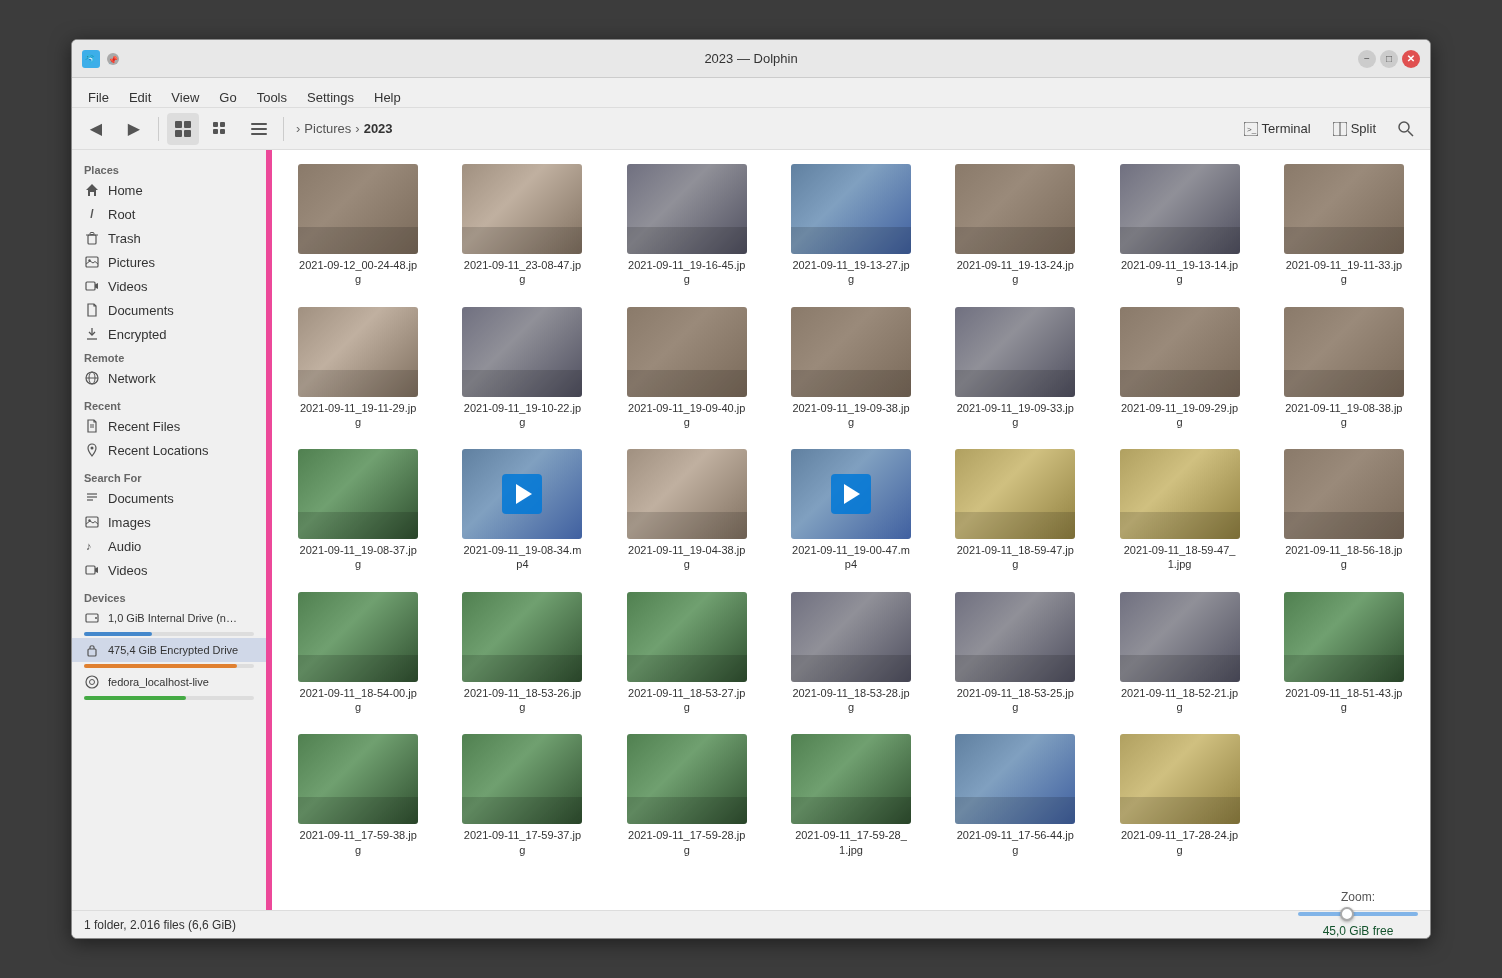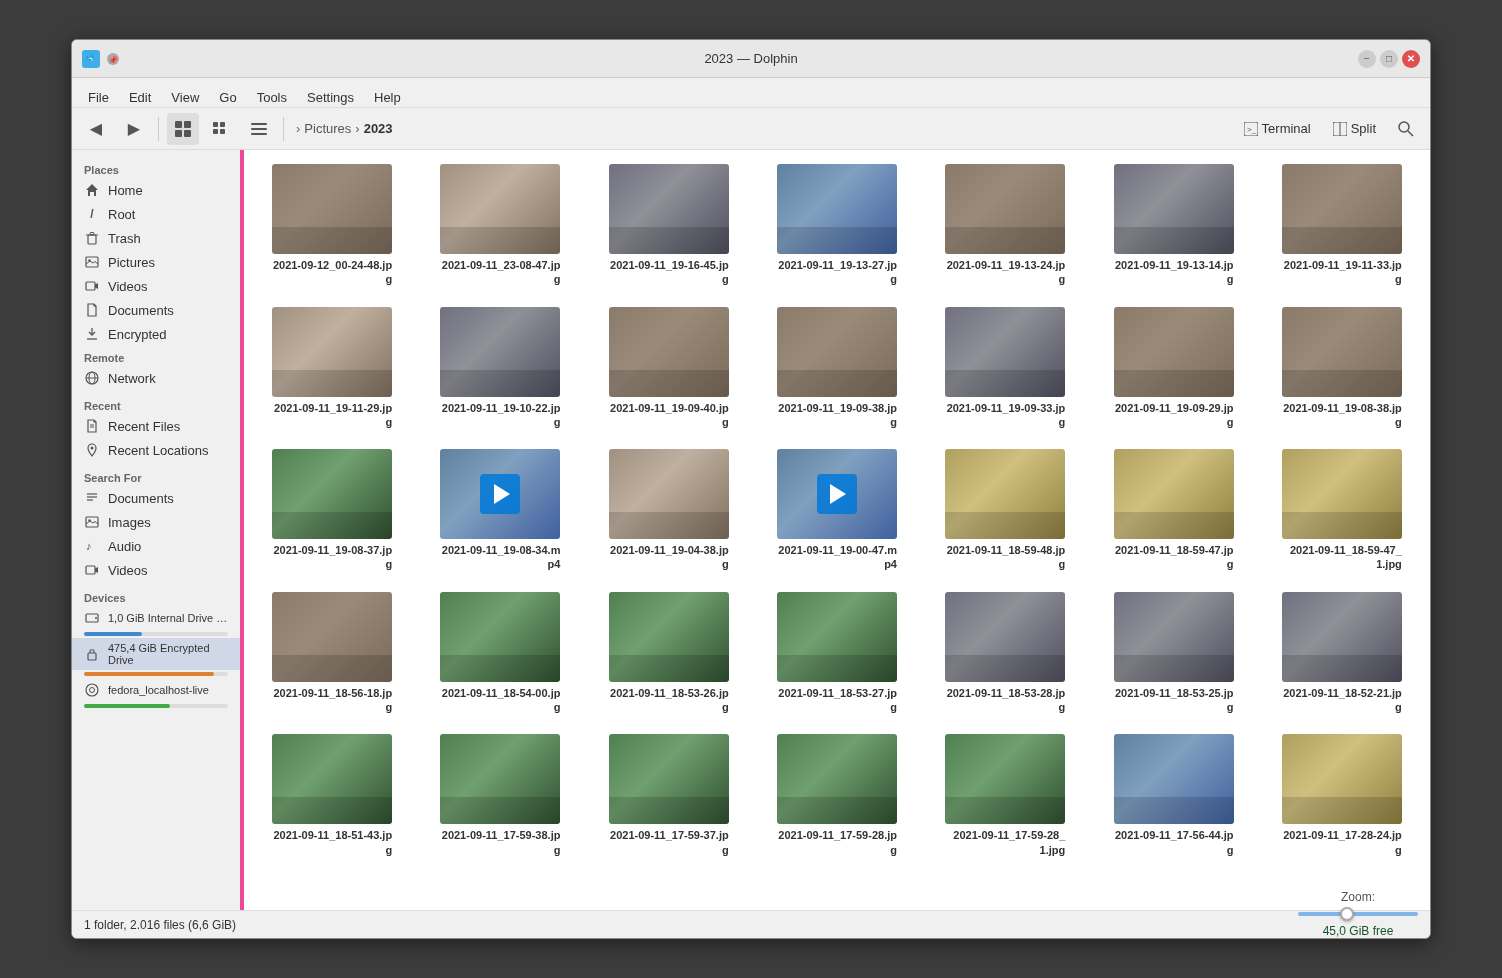--- a/index.html
+++ b/index.html
@@ -135,23 +135,23 @@
 
     
     .content-area {
       display: flex;
       flex: 1;
       overflow: hidden;
     }
 
     
     .sidebar {
-      width: 172px;
+      width: 200px;
       background: #f0f0f0;
-      border-right: 4px solid #ec4899;
+      border-right: 6px solid #ec4899;
       overflow-y: auto;
       padding: 8px 0;
       flex-shrink: 0;
     }
     .sidebar-section-header {
       font-size: 11px;
       font-weight: bold;
       color: #666;
       padding: 6px 12px 2px 12px;
       text-transform: none;
@@ -196,26 +196,25 @@
       overflow: hidden;
       margin-bottom: 4px;
       background: #888;
       display: flex;
       align-items: center;
       justify-content: center;
       position: relative;
     }
     .file-name {
       font-size: 11px;
-      text-align: right;
+      text-align: center;
       color: #333;
       word-break: break-all;
       line-height: 1.3;
       max-width: 120px;
-      font-weight: bold;
     }
 
     
     .file-grid-container::-webkit-scrollbar { width: 12px; }
     .file-grid-container::-webkit-scrollbar-track { background: #f0f0f0; }
     .file-grid-container::-webkit-scrollbar-thumb { background: #bbb; border-radius: 6px; border: 2px solid #f0f0f0; }
 
     
     .statusbar {
       height: 28px;
@@ -712,26 +711,20 @@
               <div class="video-overlay">
                 <div class="play-triangle"></div>
               </div>
             </div>
             <div class="file-name">2021-09-11_19-00-47.mp4</div>
           </div>
           <div class="file-item">
             <div class="file-thumb thumb-yellow">
               <div style="position: absolute; bottom: 0px; left: 0px; right: 0px; height: 30%; background: rgba(0, 0, 0, 0.15);"></div>
             </div>
-            <div class="file-name">2021-09-11_18-59-48.jpg</div>
-          </div>
-          <div class="file-item">
-            <div class="file-thumb thumb-yellow">
-              <div style="position: absolute; bottom: 0px; left: 0px; right: 0px; height: 30%; background: rgba(0, 0, 0, 0.15);"></div>
-            </div>
             <div class="file-name">2021-09-11_18-59-47.jpg</div>
           </div>
           <div class="file-item">
             <div class="file-thumb thumb-yellow">
               <div style="position: absolute; bottom: 0px; left: 0px; right: 0px; height: 30%; background: rgba(0, 0, 0, 0.15);"></div>
             </div>
             <div class="file-name">2021-09-11_18-59-47_1.jpg</div>
           </div>
           <div class="file-item">
             <div class="file-thumb thumb-stone">

